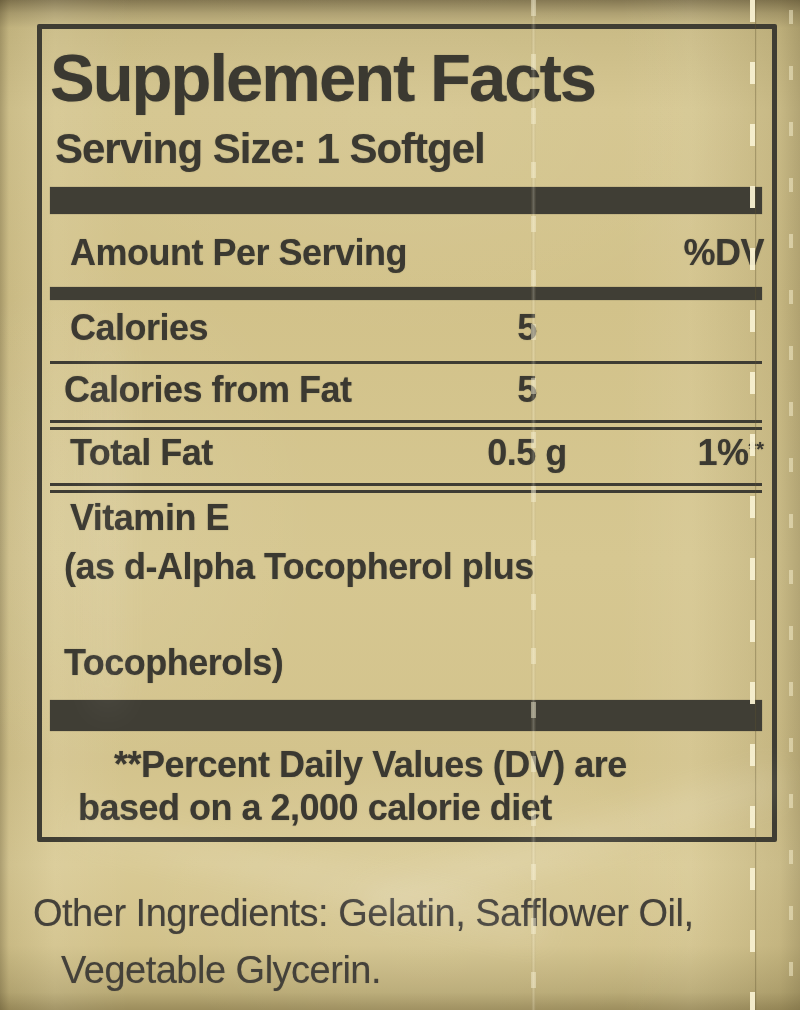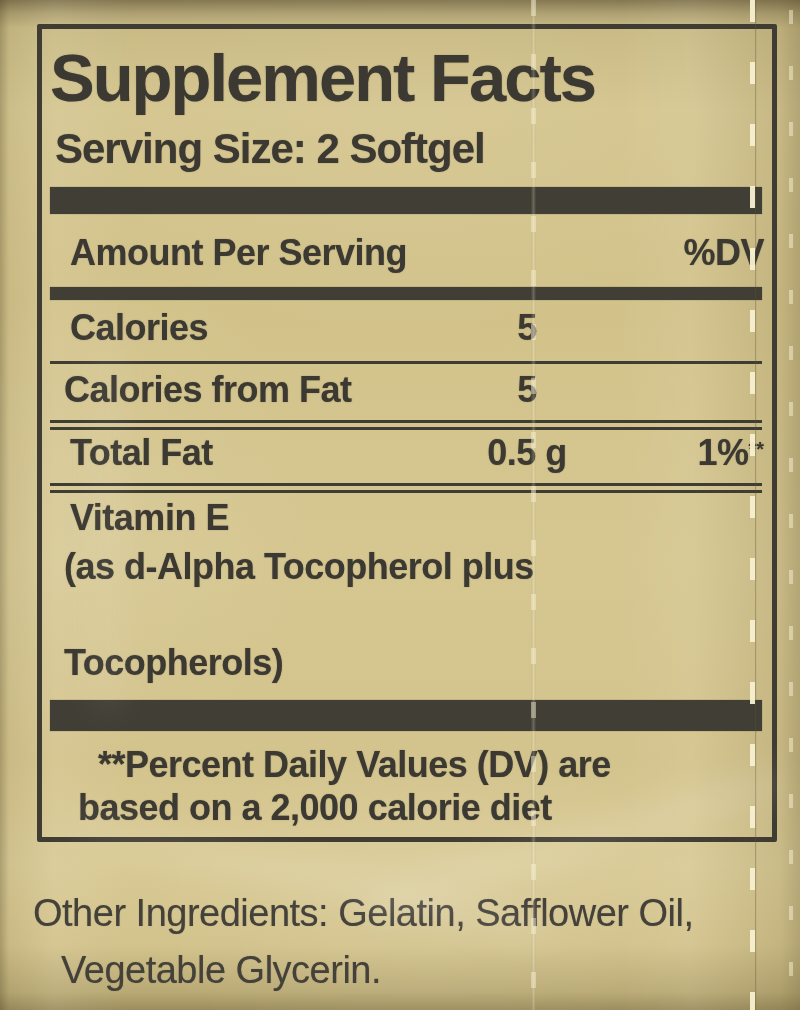--- a/index.html
+++ b/index.html
@@ -45,21 +45,21 @@
   .hdr{top:203px;}
   .row-cal{top:278px;}
   .row-cff{top:340px;}
   .row-fat{top:403px;}
   .row-vite{top:468px;}
   .note{left:22px;font-size:36px;font-weight:bold;letter-spacing:-0.5px;white-space:nowrap;}
   .note-1{top:517px;}
   .note-2{top:567px;}
   .note-3{top:613px;text-align:center;}
   .fn{font-size:36px;font-weight:bold;letter-spacing:-0.5px;white-space:nowrap;}
-  .fn-1{left:8px;top:715px;margin-left:48px;}
+  .fn-1{left:24px;top:715px;margin-left:48px;}
   .fn-2{left:36px;top:758px;}
   .oi{position:absolute;left:33px;font-size:38px;font-weight:normal;letter-spacing:-0.5px;color:#44413a;text-shadow:0 0 1px rgba(68,65,58,0.4);white-space:nowrap;}
   .oi-1{top:892px;}
   .oi-2{top:949px;margin-left:28px;}
   
   .seam{position:absolute;top:0;height:1010px;pointer-events:none;}
   .seam-mid{
     left:531px;width:5px;
     background:
       repeating-linear-gradient(180deg, rgba(250,244,215,0.45) 0 16px, rgba(250,244,215,0) 16px 54px),
@@ -81,21 +81,21 @@
 </style>
 </head>
 <body>
 
 <div class="photo"></div>
 
 <div class="box">
 
   <div class="abs ink title">Supplement Facts</div>
 
-  <div class="abs ink serving">Serving Size: 2 Softgel</div>
+  <div class="abs ink serving">Serving Size: 1 Softgel</div>
 
   <div class="abs bar bar-a"></div>
 
   <div class="abs ink rowline hdr">
     <span class="rname">Amount Per Serving</span>
     <span class="rdv">%DV</span>
   </div>
 
   <div class="abs bar bar-b"></div>
 

